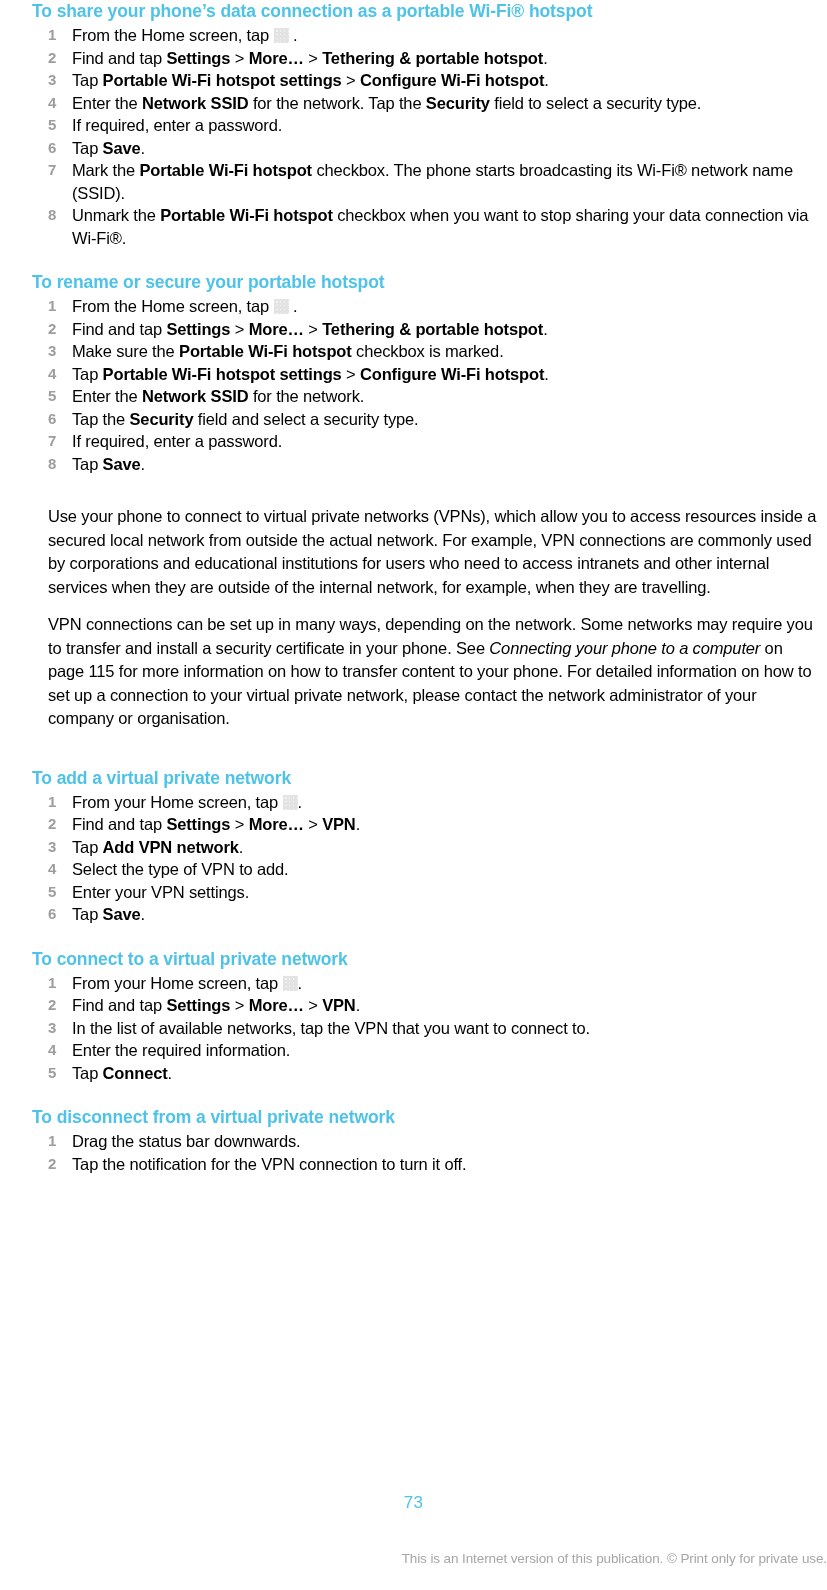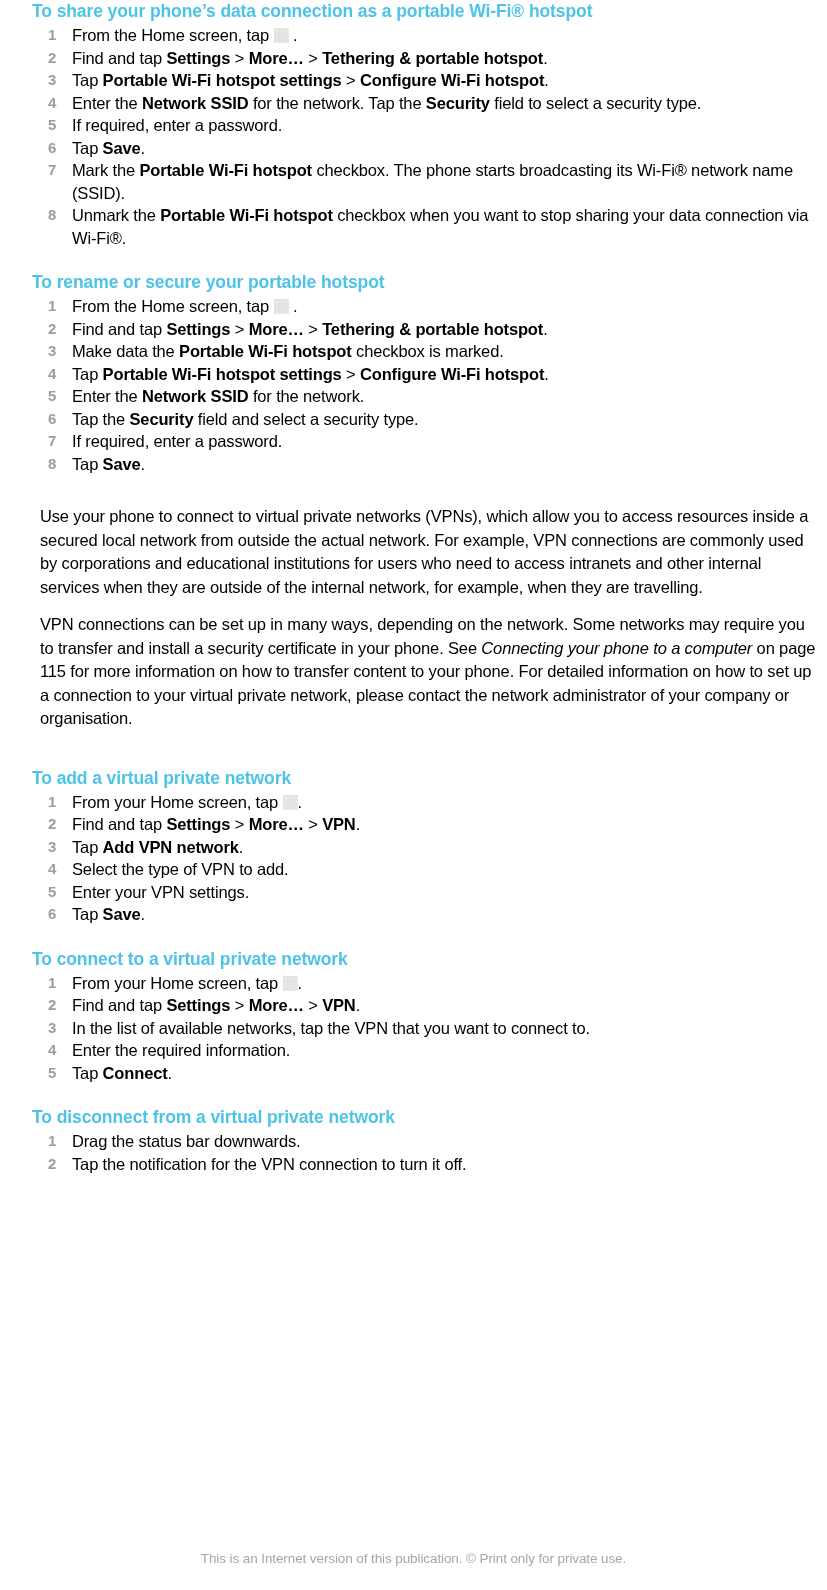--- a/index.html
+++ b/index.html
@@ -47,21 +47,21 @@
     line-height: 30px;
     margin: 0 0 10px 0;
     padding-left: 32px;
     letter-spacing: -0.3px;
   }
 
   
   .para {
     font-size: 16.5px;
     line-height: 23.5px;
-    margin: 0 0 14px 8px;
+    margin: 0 0 14px 16px;
     padding-left: 32px;
     padding-right: 5px;
     text-align: left;
     letter-spacing: -0.15px;
   }
   .para:last-child { margin-bottom: 0; }
 
   
   ol.steps {
     list-style: none;
@@ -122,21 +122,21 @@
     color: #4ec3e8;
     font-size: 17px;
     line-height: 22px;
     letter-spacing: 0.2px;
   }
   .footer-note {
     position: absolute;
     left: 0;
     top: 1550px;
     width: 827px;
-    text-align: center;
+    text-align: right;
     color: #a6a6a6;
     font-size: 13.5px;
     line-height: 18px;
     letter-spacing: -0.1px;
   }
 </style>
 </head>
 <body>
 
 <div class="page">
@@ -150,21 +150,21 @@
         <li><span>If required, enter a password.</span></li>
         <li><span>Tap </span><b>Save</b><span>.</span></li>
         <li><span>Mark the </span><b>Portable Wi-Fi hotspot</b><span> checkbox. The phone starts broadcasting its Wi-Fi® network name (SSID).</span></li>
         <li><span>Unmark the </span><b>Portable Wi-Fi hotspot</b><span> checkbox when you want to stop sharing your data connection via Wi-Fi®.</span></li>
       </ol>
       <div class="gap-md"></div>
       <div class="task-heading">To rename or secure your portable hotspot</div>
       <ol class="steps">
         <li><span>From the Home screen, tap </span><span class="grid-icon"></span><span> .</span></li>
         <li><span>Find and tap </span><b>Settings</b><span> &gt; </span><b>More…</b><span> &gt; </span><b>Tethering &amp; portable hotspot</b><span>.</span></li>
-        <li><span>Make data the </span><b>Portable Wi-Fi hotspot</b><span> checkbox is marked.</span></li>
+        <li><span>Make sure the </span><b>Portable Wi-Fi hotspot</b><span> checkbox is marked.</span></li>
         <li><span>Tap </span><b>Portable Wi-Fi hotspot settings</b><span> &gt; </span><b>Configure Wi-Fi hotspot</b><span>.</span></li>
         <li><span>Enter the </span><b>Network SSID</b><span> for the network.</span></li>
         <li><span>Tap the </span><b>Security</b><span> field and select a security type.</span></li>
         <li><span>If required, enter a password.</span></li>
         <li><span>Tap </span><b>Save</b><span>.</span></li>
       </ol>
       <div class="gap-lg"></div>
       <p class="para"><span>Use your phone to connect to virtual private networks (VPNs), which allow you to access resources inside a secured local network from outside the actual network. For example, VPN connections are commonly used by corporations and educational institutions for users who need to access intranets and other internal services when they are outside of the internal network, for example, when they are travelling.</span></p>
       <p class="para"><span>VPN connections can be set up in many ways, depending on the network. Some networks may require you to transfer and install a security certificate in your phone. See </span><i>Connecting your phone to a computer</i><span> on page 115 for more information on how to transfer content to your phone. For detailed information on how to set up a connection to your virtual private network, please contact the network administrator of your company or organisation.</span></p>
       <div class="gap-md"></div>
@@ -187,15 +187,16 @@
         <li><span>Tap </span><b>Connect</b><span>.</span></li>
       </ol>
       <div class="gap-md"></div>
       <div class="task-heading">To disconnect from a virtual private network</div>
       <ol class="steps">
         <li><span>Drag the status bar downwards.</span></li>
         <li><span>Tap the notification for the VPN connection to turn it off.</span></li>
       </ol>
     </div>
 
+  <div class="page-number">73</div>
 
   <div class="footer-note">This is an Internet version of this publication. © Print only for private use.</div>
 </div>
 
 </body></html>

